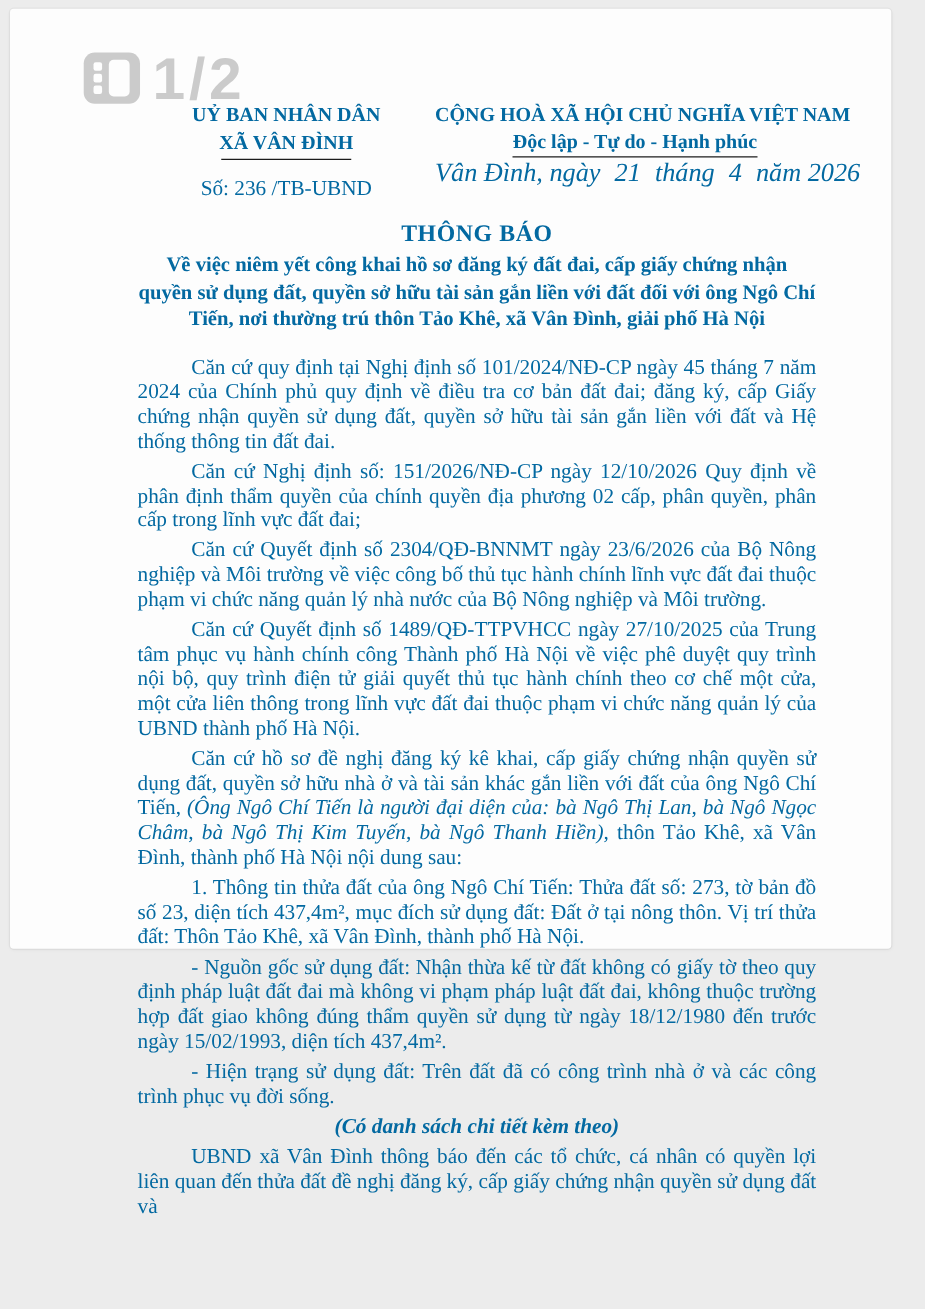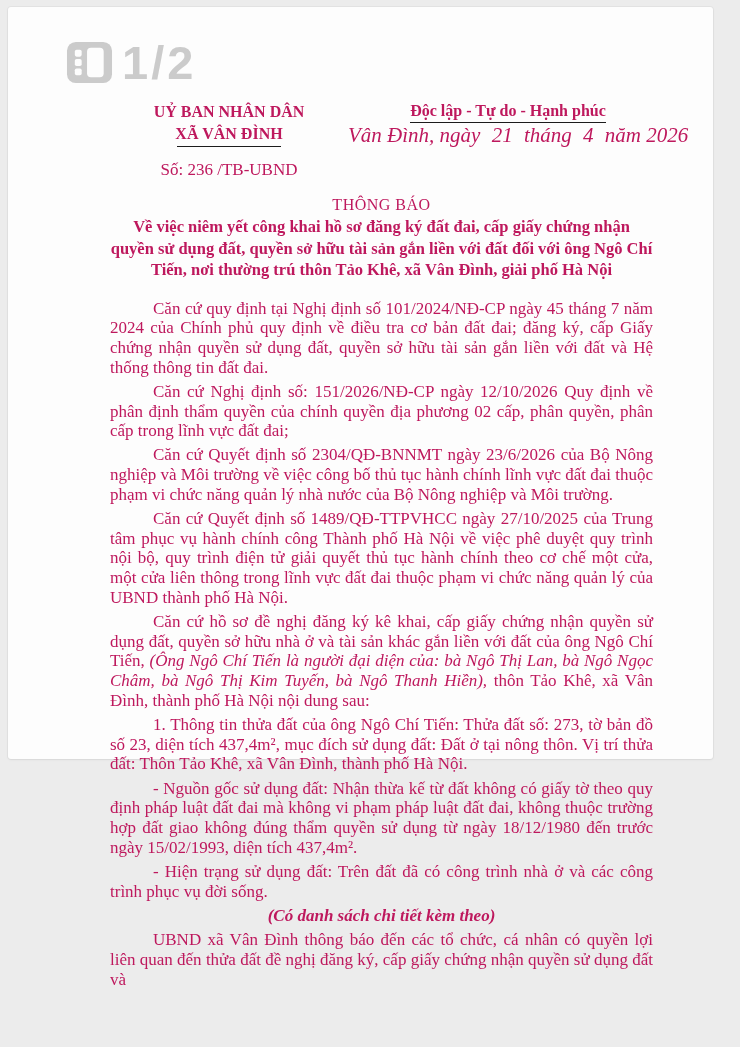--- a/index.html
+++ b/index.html
@@ -25,34 +25,34 @@
     pointer-events:none;
   }
   .wm-text{
     font-family:"Liberation Sans", sans-serif;
     font-weight:700;font-size:47px;line-height:1;
     letter-spacing:3px;color:#cbcbcb;
   }
   
   .doc{
     position:absolute;left:0;top:0;right:16px;
-    padding:94px 44px 0 102px;
-    color:#be185d;
+    padding:75px 44px 0 102px;
+    color:#0369a1;
   }
   .hdr{display:flex;}
   .hdr-left{width:238px;text-align:center;flex:0 0 auto;}
   .hdr-right{width:320px;flex:1 1 auto;text-align:center;}
   .h-bold{font-weight:700;font-size:16px;line-height:22px;white-space:nowrap;}
   .h-rule{width:104px;border-top:1.6px solid #1c1c1c;margin:1px auto 0;}
   .h-underline{display:inline-block;border-bottom:1.7px solid #1c1c1c;padding-bottom:1px;line-height:20px;}
   .doc-no{font-size:17px;margin-top:13px;white-space:nowrap;}
   .date-line{font-size:21px;font-style:italic;white-space:nowrap;}
   .date-line .hs{margin:0 6px;}
   .title{
-    text-align:center;font-weight:400;font-size:16px;
+    text-align:center;font-weight:700;font-size:19px;
     margin-top:16px;letter-spacing:0.5px;
   }
   .subtitle{
     text-align:center;font-weight:700;font-size:16.5px;line-height:21.5px;
     margin-top:2px;
   }
   .subtitle .u{text-underline-offset:3px;}
   .bodytext{margin-top:18px;font-size:17px;line-height:19.7px;}
   .bodytext p{
     margin:0 0 4.5px 0;
@@ -82,20 +82,21 @@
   <div class="doc">
 
     <div class="hdr">
       <div class="hdr-left">
         <div class="h-bold">UỶ BAN NHÂN DÂN</div>
         <div class="h-bold">XÃ VÂN ĐÌNH</div>
         <div class="h-rule"></div>
         <div class="doc-no">Số: 236 /TB-UBND</div>
       </div>
       <div class="hdr-right">
+        <div class="h-bold">CỘNG HOÀ XÃ HỘI CHỦ NGHĨA VIỆT NAM</div>
         <div><span class="h-bold h-underline">Độc lập - Tự do - Hạnh phúc</span></div>
         <div class="date-line"><span>Vân Đình, ngày</span> <span class="hs">21</span> <span>tháng</span> <span class="hs">4</span> <span>năm</span> <span>2026</span></div>
       </div>
     </div>
 
     <div class="title">THÔNG BÁO</div>
 
     <div class="subtitle"><span>Về việc niêm yết công khai hồ sơ đăng ký đất đai, cấp giấy chứng nhận quyền sử dụng đất, quyền sở hữu tài sản gắn liền với đất đối với ông Ngô Chí Tiến, nơi thường trú th</span><span class="u">ôn Tảo Khê, xã Vân Đình</span><span>, giải phố Hà Nội</span></div>
 
     <div class="bodytext">

